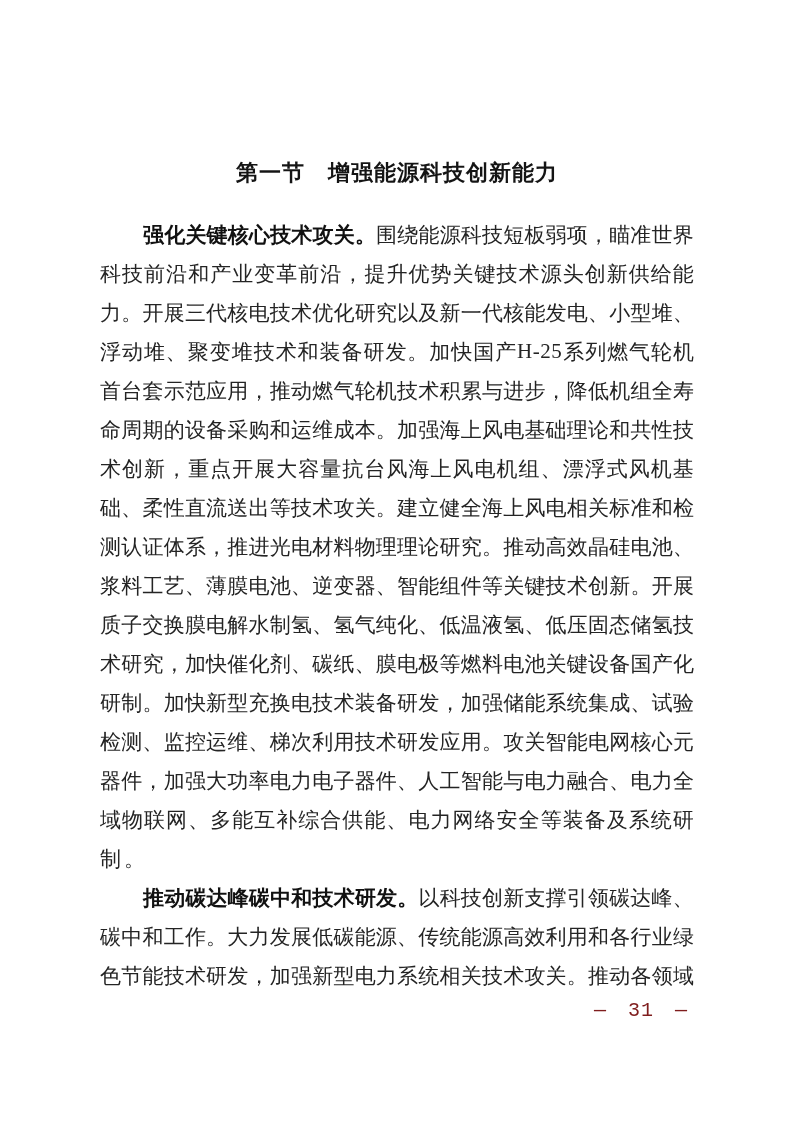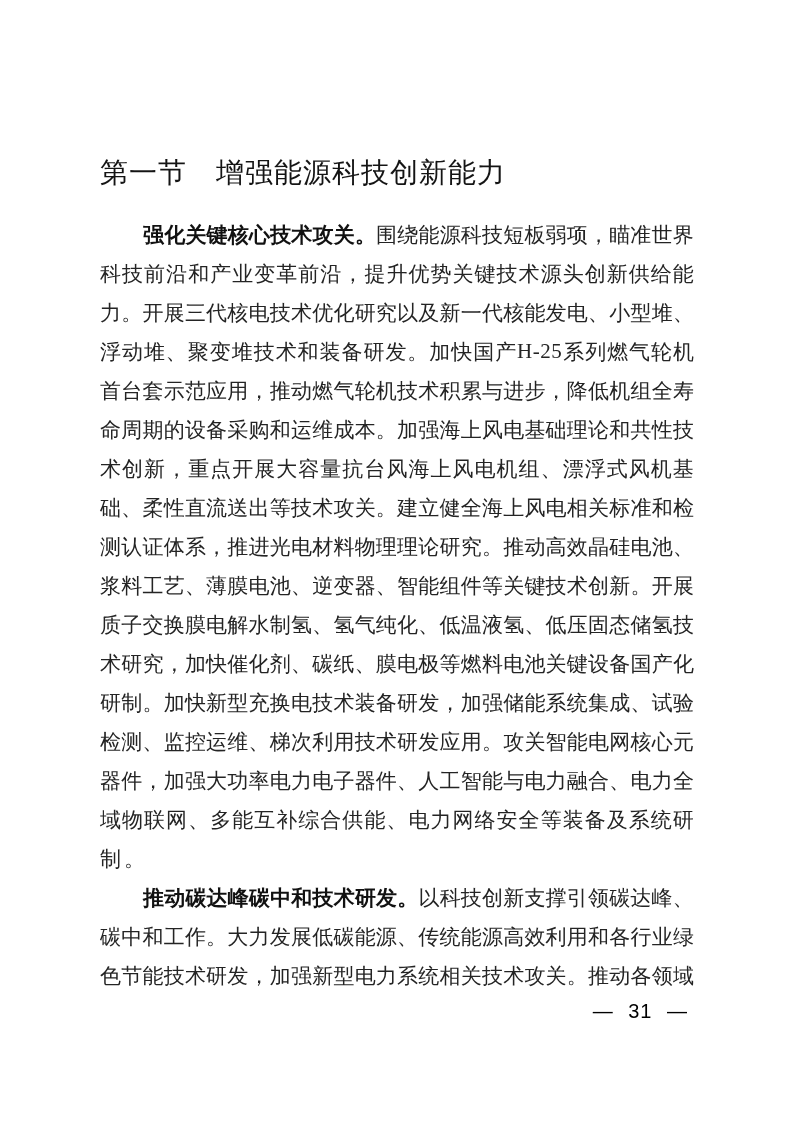--- a/index.html
+++ b/index.html
@@ -19,25 +19,25 @@
     color: #1f1f1f;
   }
   .content {
     position: absolute;
     left: 100px;
     top: 156px;
     width: 594px;
   }
   .title {
     font-family: "Liberation Sans", "DejaVu Sans", sans-serif;
-    font-weight: 400;
-    font-size: 28px;
+    font-weight: 700;
+    font-size: 22px;
     height: 34px;
     line-height: 34px;
-    text-align: left;
+    text-align: center;
     letter-spacing: 1px;
     margin-bottom: 25px;
     color: #141414;
   }
   .paragraph { margin: 0; }
   .line {
     display: flex;
     height: 39px;
     align-items: center;
     font-size: 21px;
@@ -54,22 +54,22 @@
   }
   .latin { letter-spacing: 0.5px; }
   .page-number {
     position: absolute;
     top: 999px;
     right: 106px;
     font-size: 20px;
     line-height: 24px;
     letter-spacing: 1px;
     word-spacing: 8px;
-    color: #000000;
-    font-family: Liberation Sans, sans-serif;
+    color: #7f1d1d;
+    font-family: Liberation Mono, monospace;
   }
 </style>
 </head>
 <body>
 
 <div class="page">
   <div class="content">
     <div class="title">第一节　增强能源科技创新能力</div>
     <div>
         <div class="paragraph">

